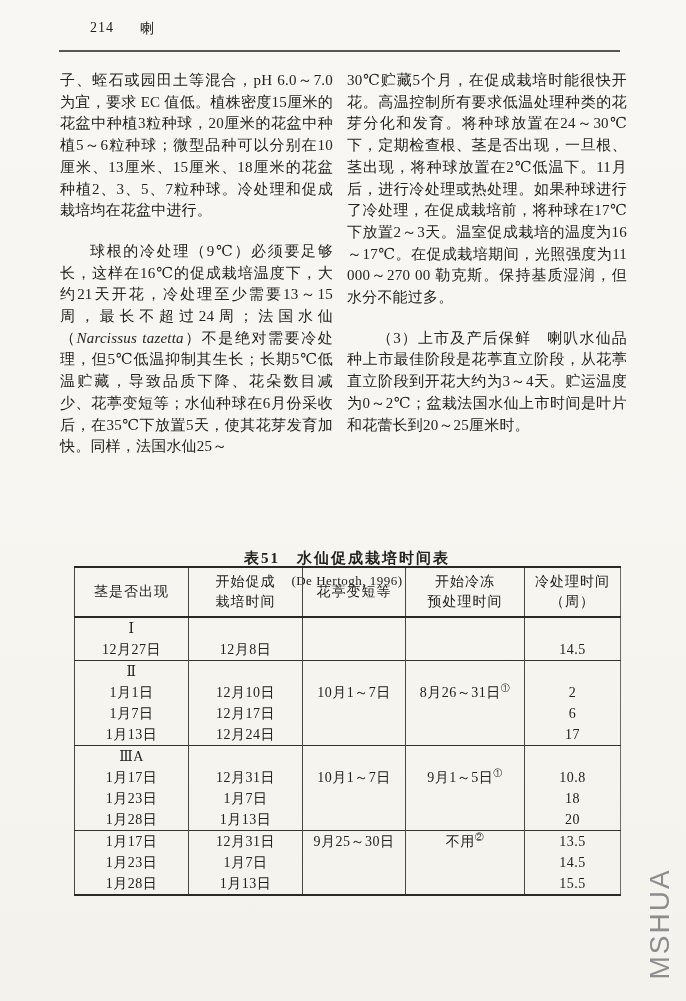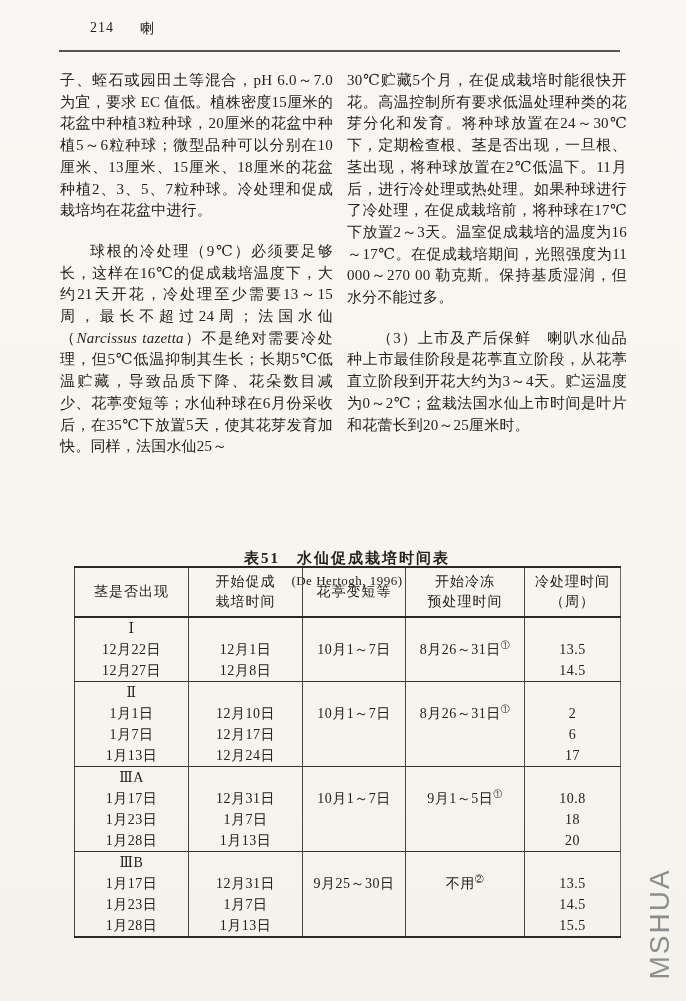--- a/index.html
+++ b/index.html
@@ -136,27 +136,20 @@
 
     <tbody>
       <tr>
         <td class="cat">Ⅰ</td>
         <td></td>
         <td></td>
         <td></td>
         <td></td>
       </tr>
       <tr>
-        <td>12月22日</td>
-        <td>12月1日</td>
-        <td>10月1～7日</td>
-        <td><span>8月26～31日</span><sup class="note">①</sup></td>
-        <td>13.5</td>
-      </tr>
-      <tr>
         <td>12月27日</td>
         <td>12月8日</td>
         <td></td>
         <td></td>
         <td>14.5</td>
       </tr>
     </tbody>
 
     <tbody>
       <tr>
@@ -215,27 +208,20 @@
         <td>1月28日</td>
         <td>1月13日</td>
         <td></td>
         <td></td>
         <td>20</td>
       </tr>
     </tbody>
 
     <tbody>
       <tr>
-        <td class="cat">ⅢB</td>
-        <td></td>
-        <td></td>
-        <td></td>
-        <td></td>
-      </tr>
-      <tr>
         <td>1月17日</td>
         <td>12月31日</td>
         <td>9月25～30日</td>
         <td><span>不用</span><sup class="note">②</sup></td>
         <td>13.5</td>
       </tr>
       <tr>
         <td>1月23日</td>
         <td>1月7日</td>
         <td></td>

